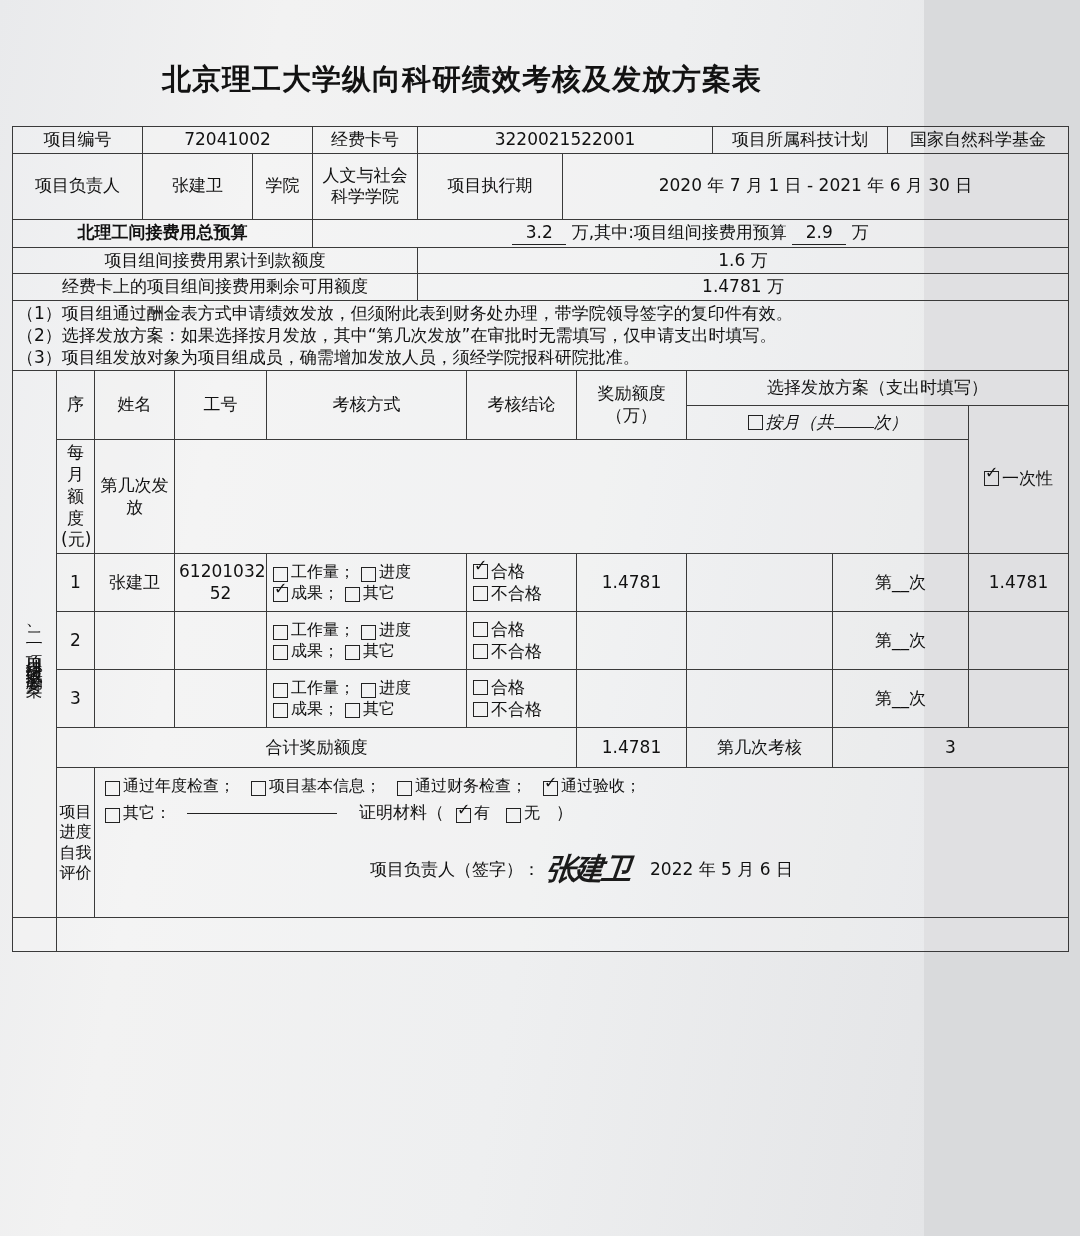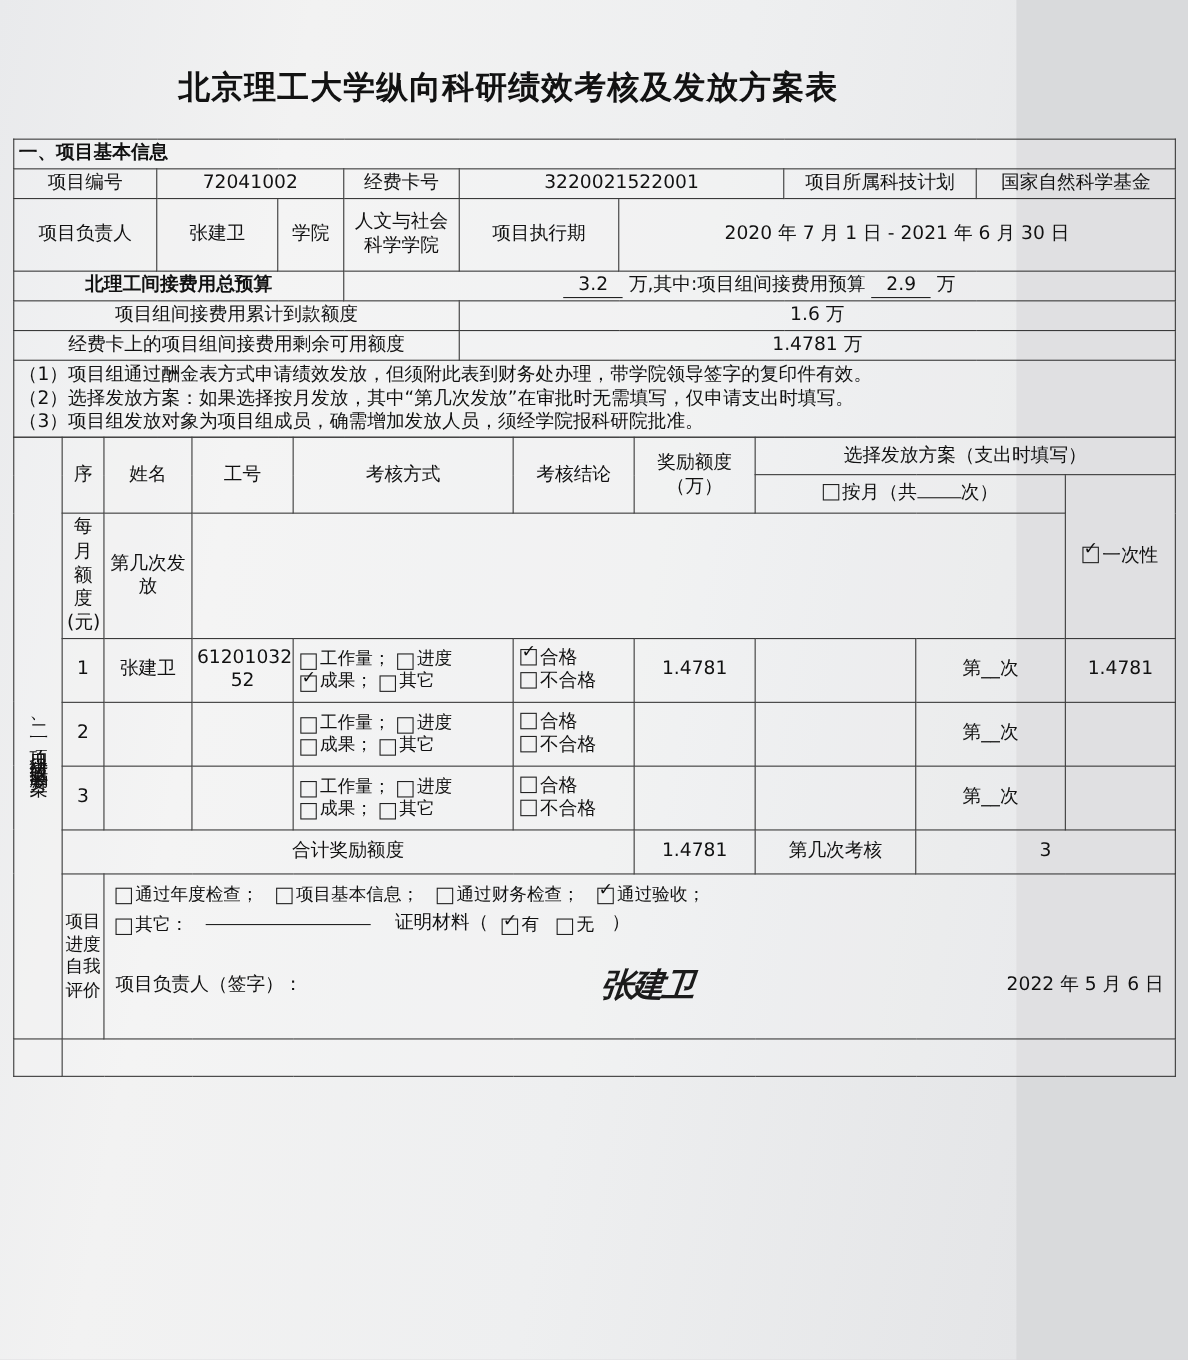--- a/index.html
+++ b/index.html
@@ -92,23 +92,20 @@
       <col style="width:130px">
         <col style="width:110px">
         <col style="width:60px">
       <col style="width:105px">
         <col style="width:145px">
         <col style="width:150px">
       <col style="width:175px">
         <col style="width:181px">
     </colgroup>
     <tbody>
-        <tr>
-      <td colspan="8" class="sec-head">一、项目基本信息</td>
-    </tr>
     <tr>
       <td class="c pad">项目编号</td>
       <td colspan="2" class="c pad">72041002</td>
       <td class="c pad">经费卡号</td>
       <td colspan="2" class="c pad">3220021522001</td>
       <td class="c pad">项目所属科技计划</td>
       <td class="c pad">国家自然科学基金</td>
     </tr>
     <tr style="height:66px;">
       <td class="c pad">项目负责人</td>
@@ -171,21 +168,21 @@
       <td rowspan="2" class="c">工号</td>
       <td rowspan="2" class="c">考核方式</td>
       <td rowspan="2" class="c">考核结论</td>
       <td rowspan="2" class="c">
         <div>奖励额度</div>
         <div>（万）</div>
       </td>
       <td colspan="3" class="c" style="padding:6px 4px;">选择发放方案（支出时填写）</td>
     </tr>
     <tr>
-      <td colspan="2" class="c" style="padding:6px 4px;">
+      <td colspan="2" class="c" style="padding:6px 4px;font-style:italic;">
         <span class="chk"></span><span>按月（共</span><span class="ul" style="min-width:40px;"></span><span>次）</span>
       </td>
       <td rowspan="2" class="c">
         <span class="chk on"></span><span>一次性</span>
       </td>
     </tr>
     <tr>
       <td class="c" style="border-top:none;">每月额度(元)</td>
       <td class="c">第几次发放</td>
 
@@ -340,21 +337,21 @@
           <span class="opt">
                 <span class="chk on"></span>
                 <span>有</span>
               </span>
           <span class="opt">
                 <span class="chk"></span>
                 <span>无</span>
               </span>
           <span>）</span>
         </div>
-        <div style="display:flex;align-items:center;justify-content:space-between;gap:6px;">
+        <div style="display:flex;align-items:center;justify-content:center;gap:6px;">
           <span>项目负责人（签字）：</span>
           <span class="sig">张建卫</span>
           <span style="margin-left:14px;">2022 年 5 月 6 日</span>
         </div>
       </td>
     </tr>
 
     <tr style="height:34px;">
       <td></td>
       <td colspan="9"></td>

